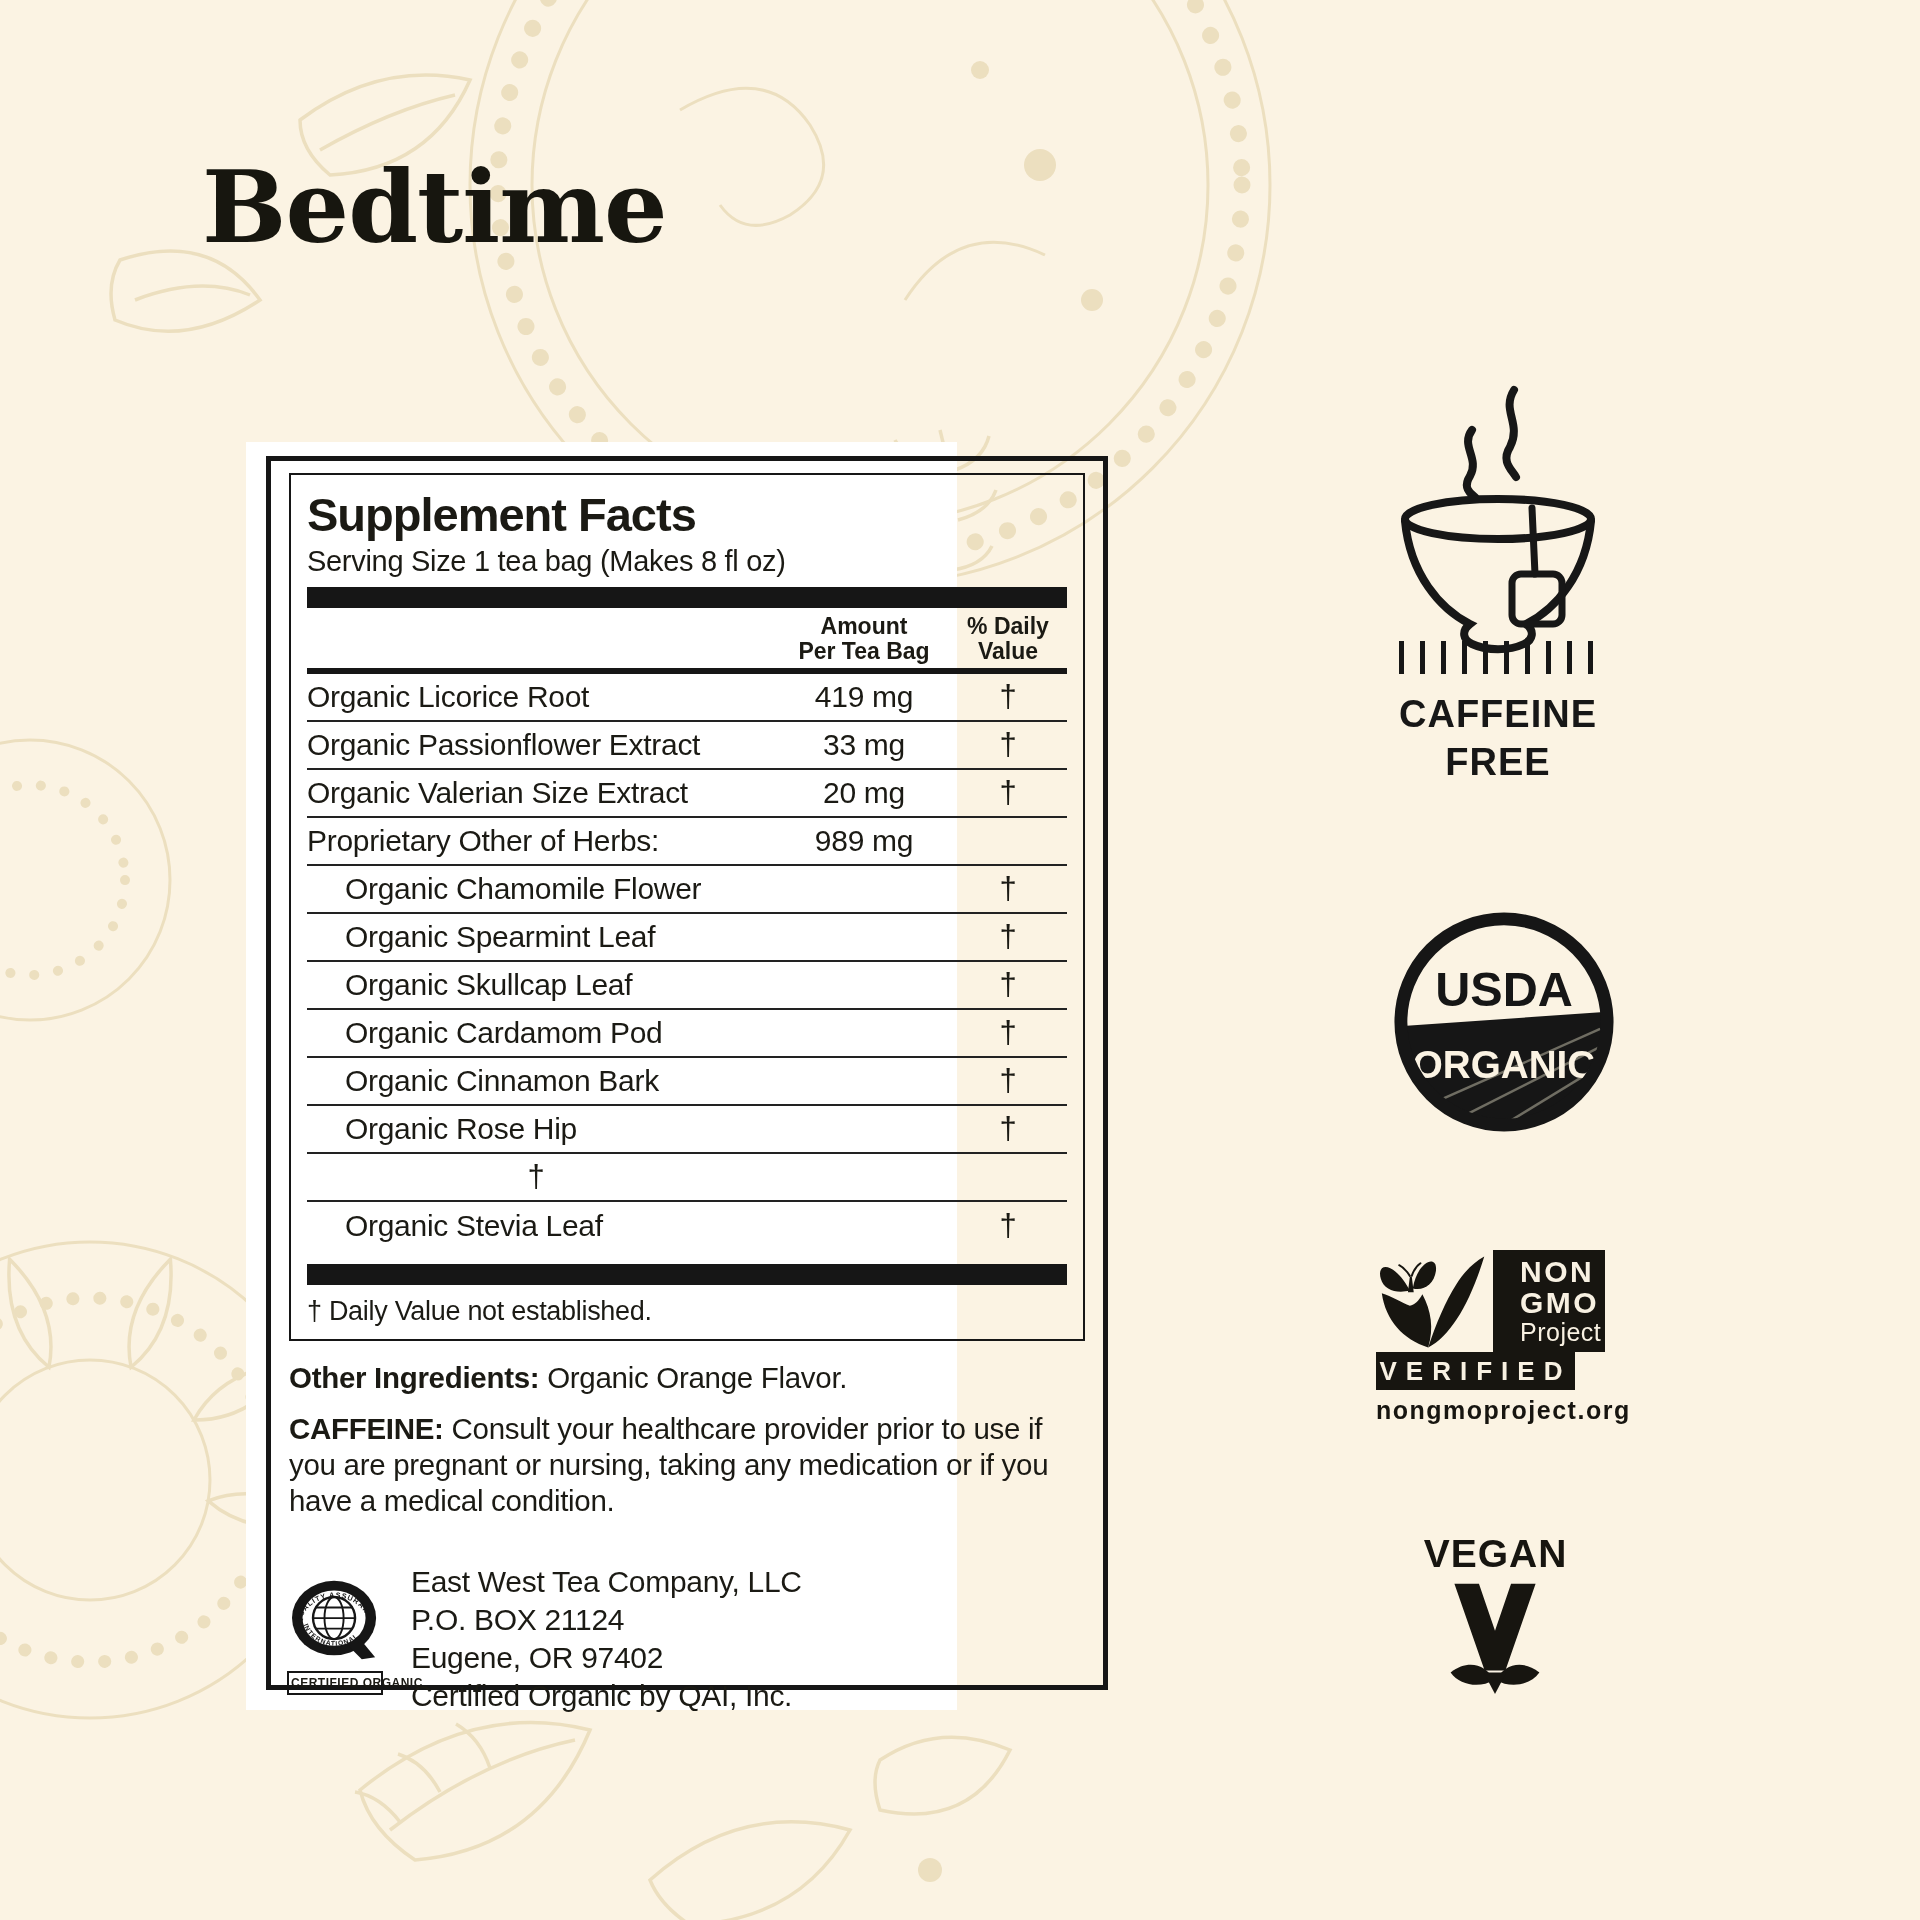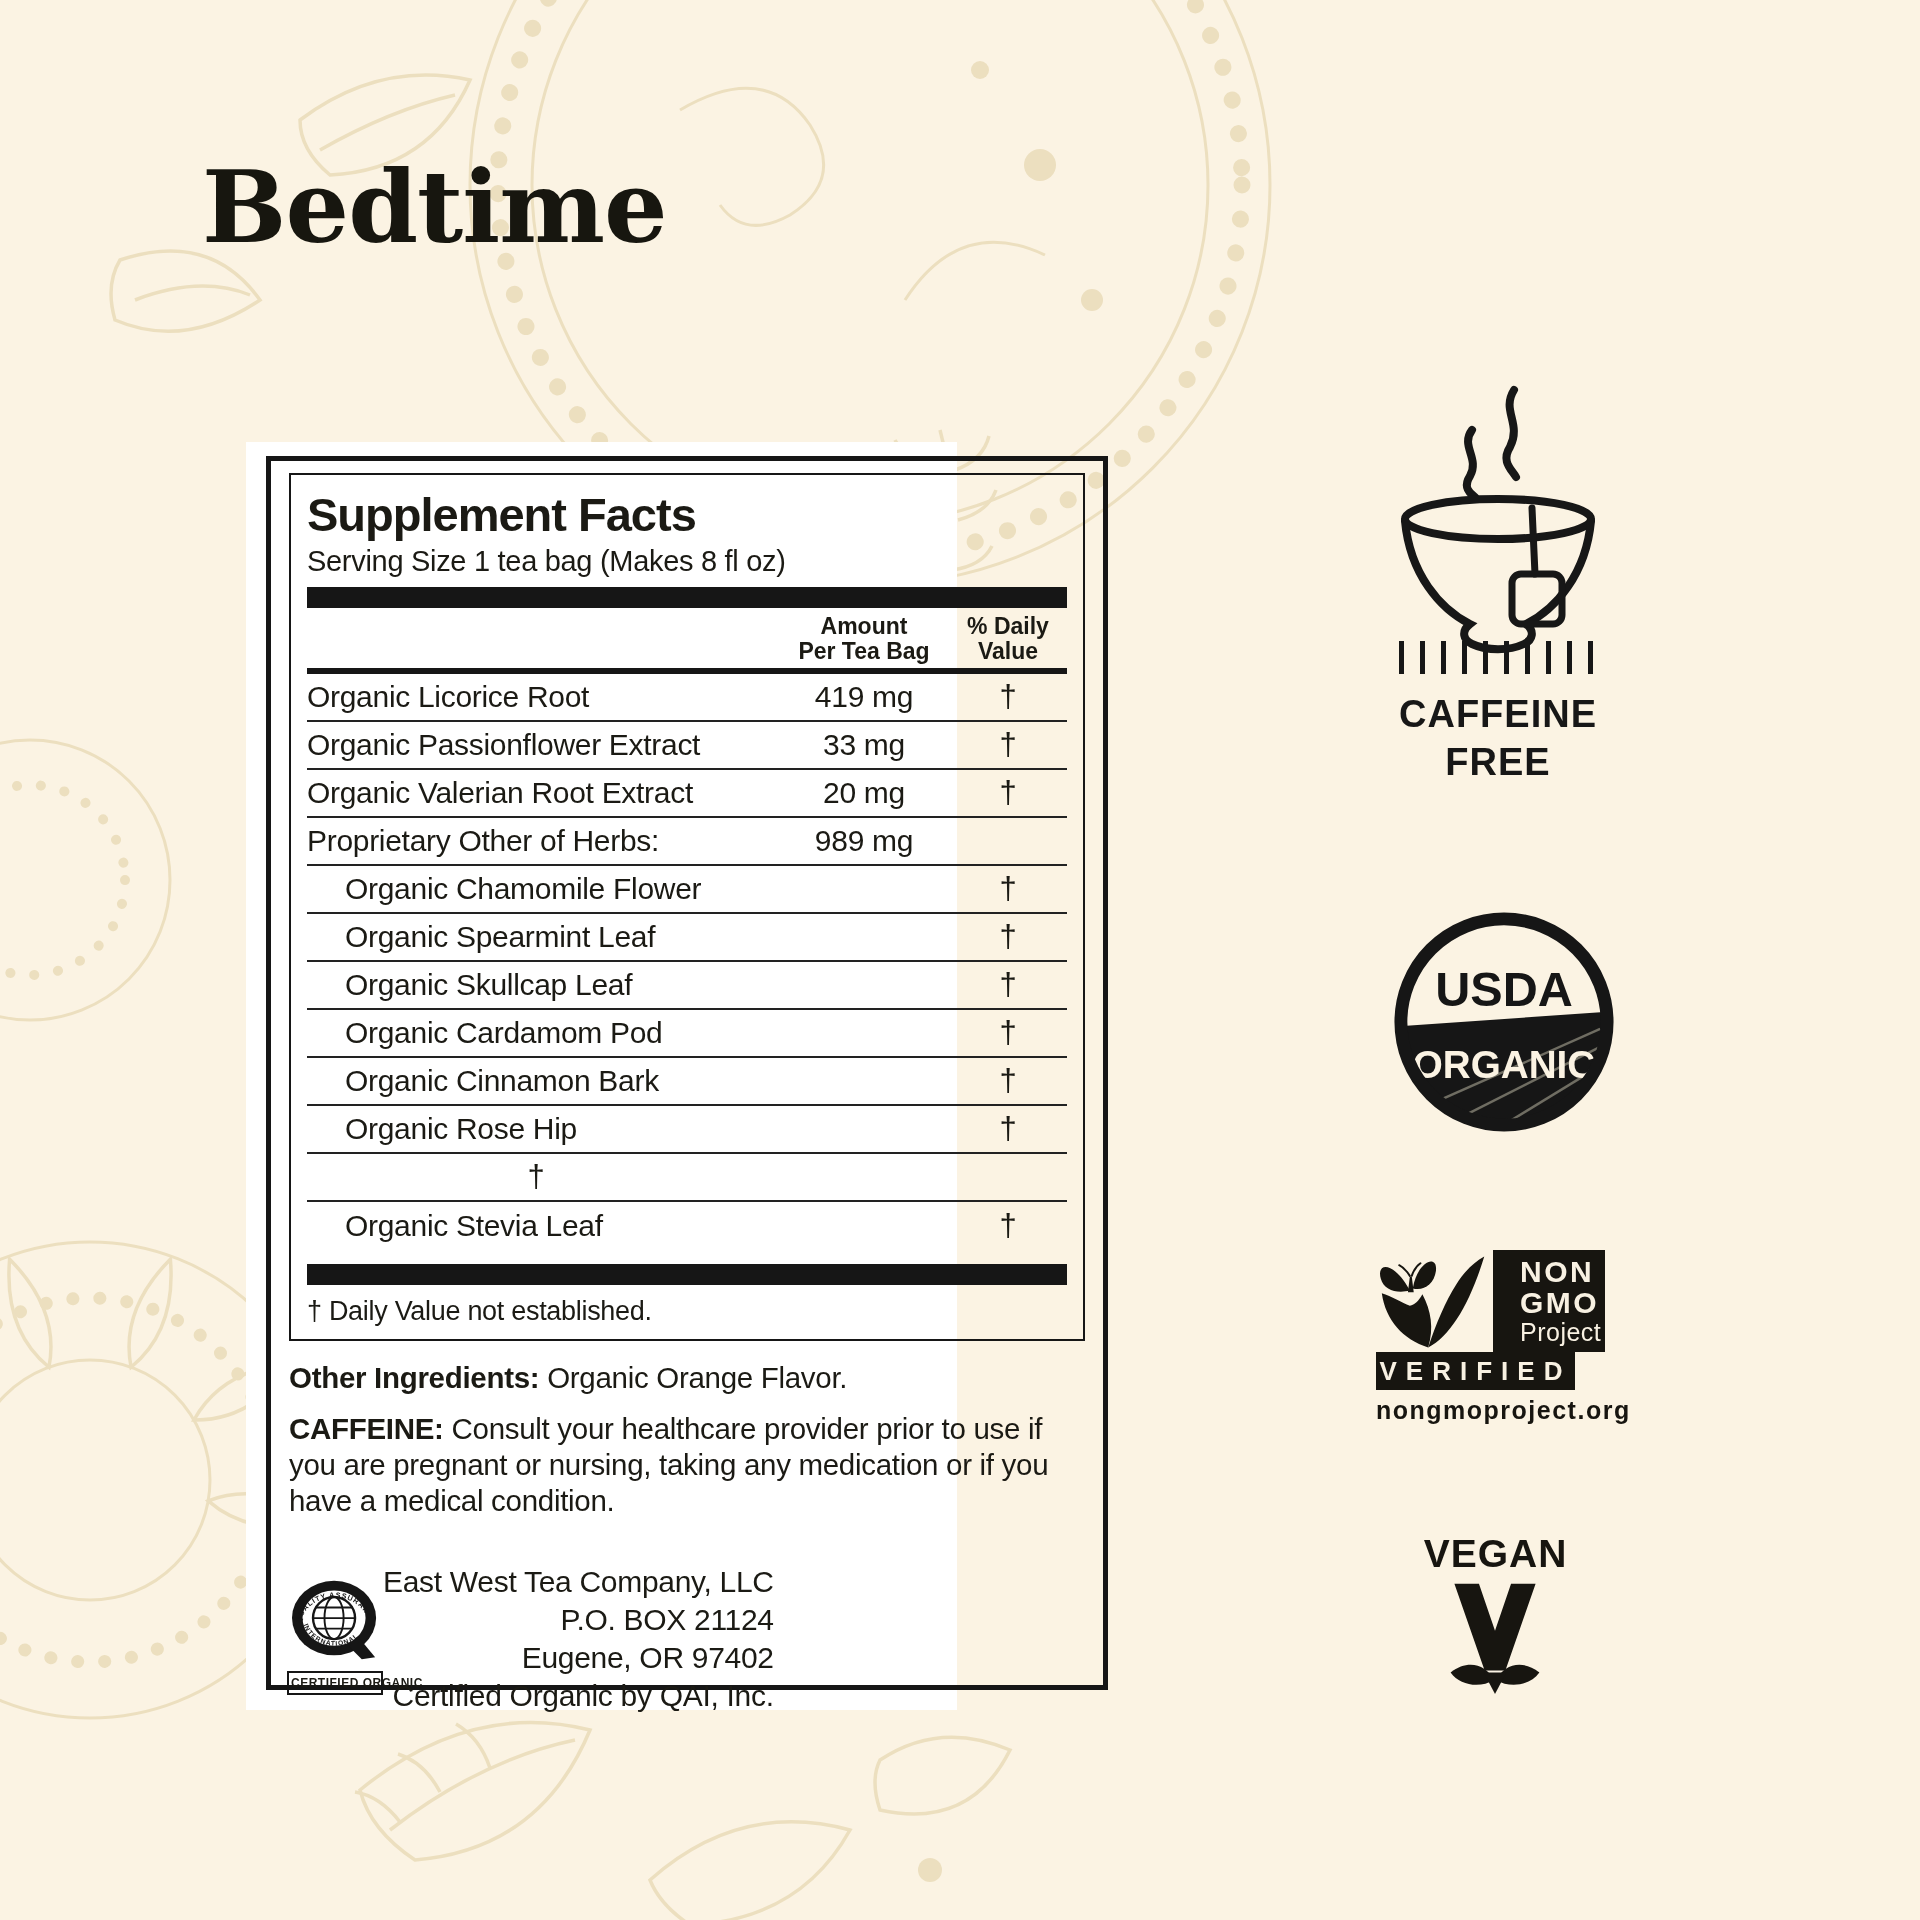--- a/index.html
+++ b/index.html
@@ -53,21 +53,21 @@
   .other-line { font-size:29.5px; margin-top:20px; letter-spacing:-0.3px; }
   .other-line b { letter-spacing:-0.3px; }
   .warning-line { font-size:29.5px; margin-top:16px; line-height:36px; width:792px; letter-spacing:-0.3px; }
 
   .company { display:flex; margin-top:44px; align-items:flex-start; }
   .qai { width:96px; margin-left:-2px; margin-top:14px; }
   .qai-box {
     border:2px solid #161616; font-size:12px; font-weight:bold; letter-spacing:0.5px;
     text-align:center; padding:3px 2px; margin-top:4px; white-space:nowrap;
   }
-  .address { font-size:30px; line-height:38px; letter-spacing:-0.3px;text-align:right; }
+  .address { margin-left:28px; font-size:30px; line-height:38px; letter-spacing:-0.3px; }
 
   
   .abs { position:absolute; z-index:2; }
   .dashes { left:1399px; top:641px; display:flex; gap:16px; }
   .dashes div { width:5px; height:33px; background:#171717; }
   .caffeine { left:1348px; top:690px; width:300px; text-align:center;
     font-weight:bold; font-size:38px; line-height:48px; letter-spacing:1px; color:#171717; }
 
   .nongmo { left:1376px; top:1250px; width:230px; height:172px; color:#f8f1e2; }
   .ng-box { position:absolute; left:117px; top:0; width:112px; height:102px; background:#171510;
@@ -176,21 +176,21 @@
             <span class="sf-name">Organic Licorice Root</span>
             <span class="sf-amt">419 mg</span>
             <span class="sf-dv">†</span>
           </div>
           <div class="sf-row">
             <span class="sf-name">Organic Passionflower Extract</span>
             <span class="sf-amt">33 mg</span>
             <span class="sf-dv">†</span>
           </div>
           <div class="sf-row">
-            <span class="sf-name">Organic Valerian Root Extract</span>
+            <span class="sf-name">Organic Valerian Size Extract</span>
             <span class="sf-amt">20 mg</span>
             <span class="sf-dv">†</span>
           </div>
           <div class="sf-row">
             <span class="sf-name">Proprietary Other of Herbs:</span>
             <span class="sf-amt">989 mg</span>
             <span class="sf-dv"></span>
           </div>
           <div class="sf-row">
             <span class="sf-name indent">Organic Chamomile Flower</span>

